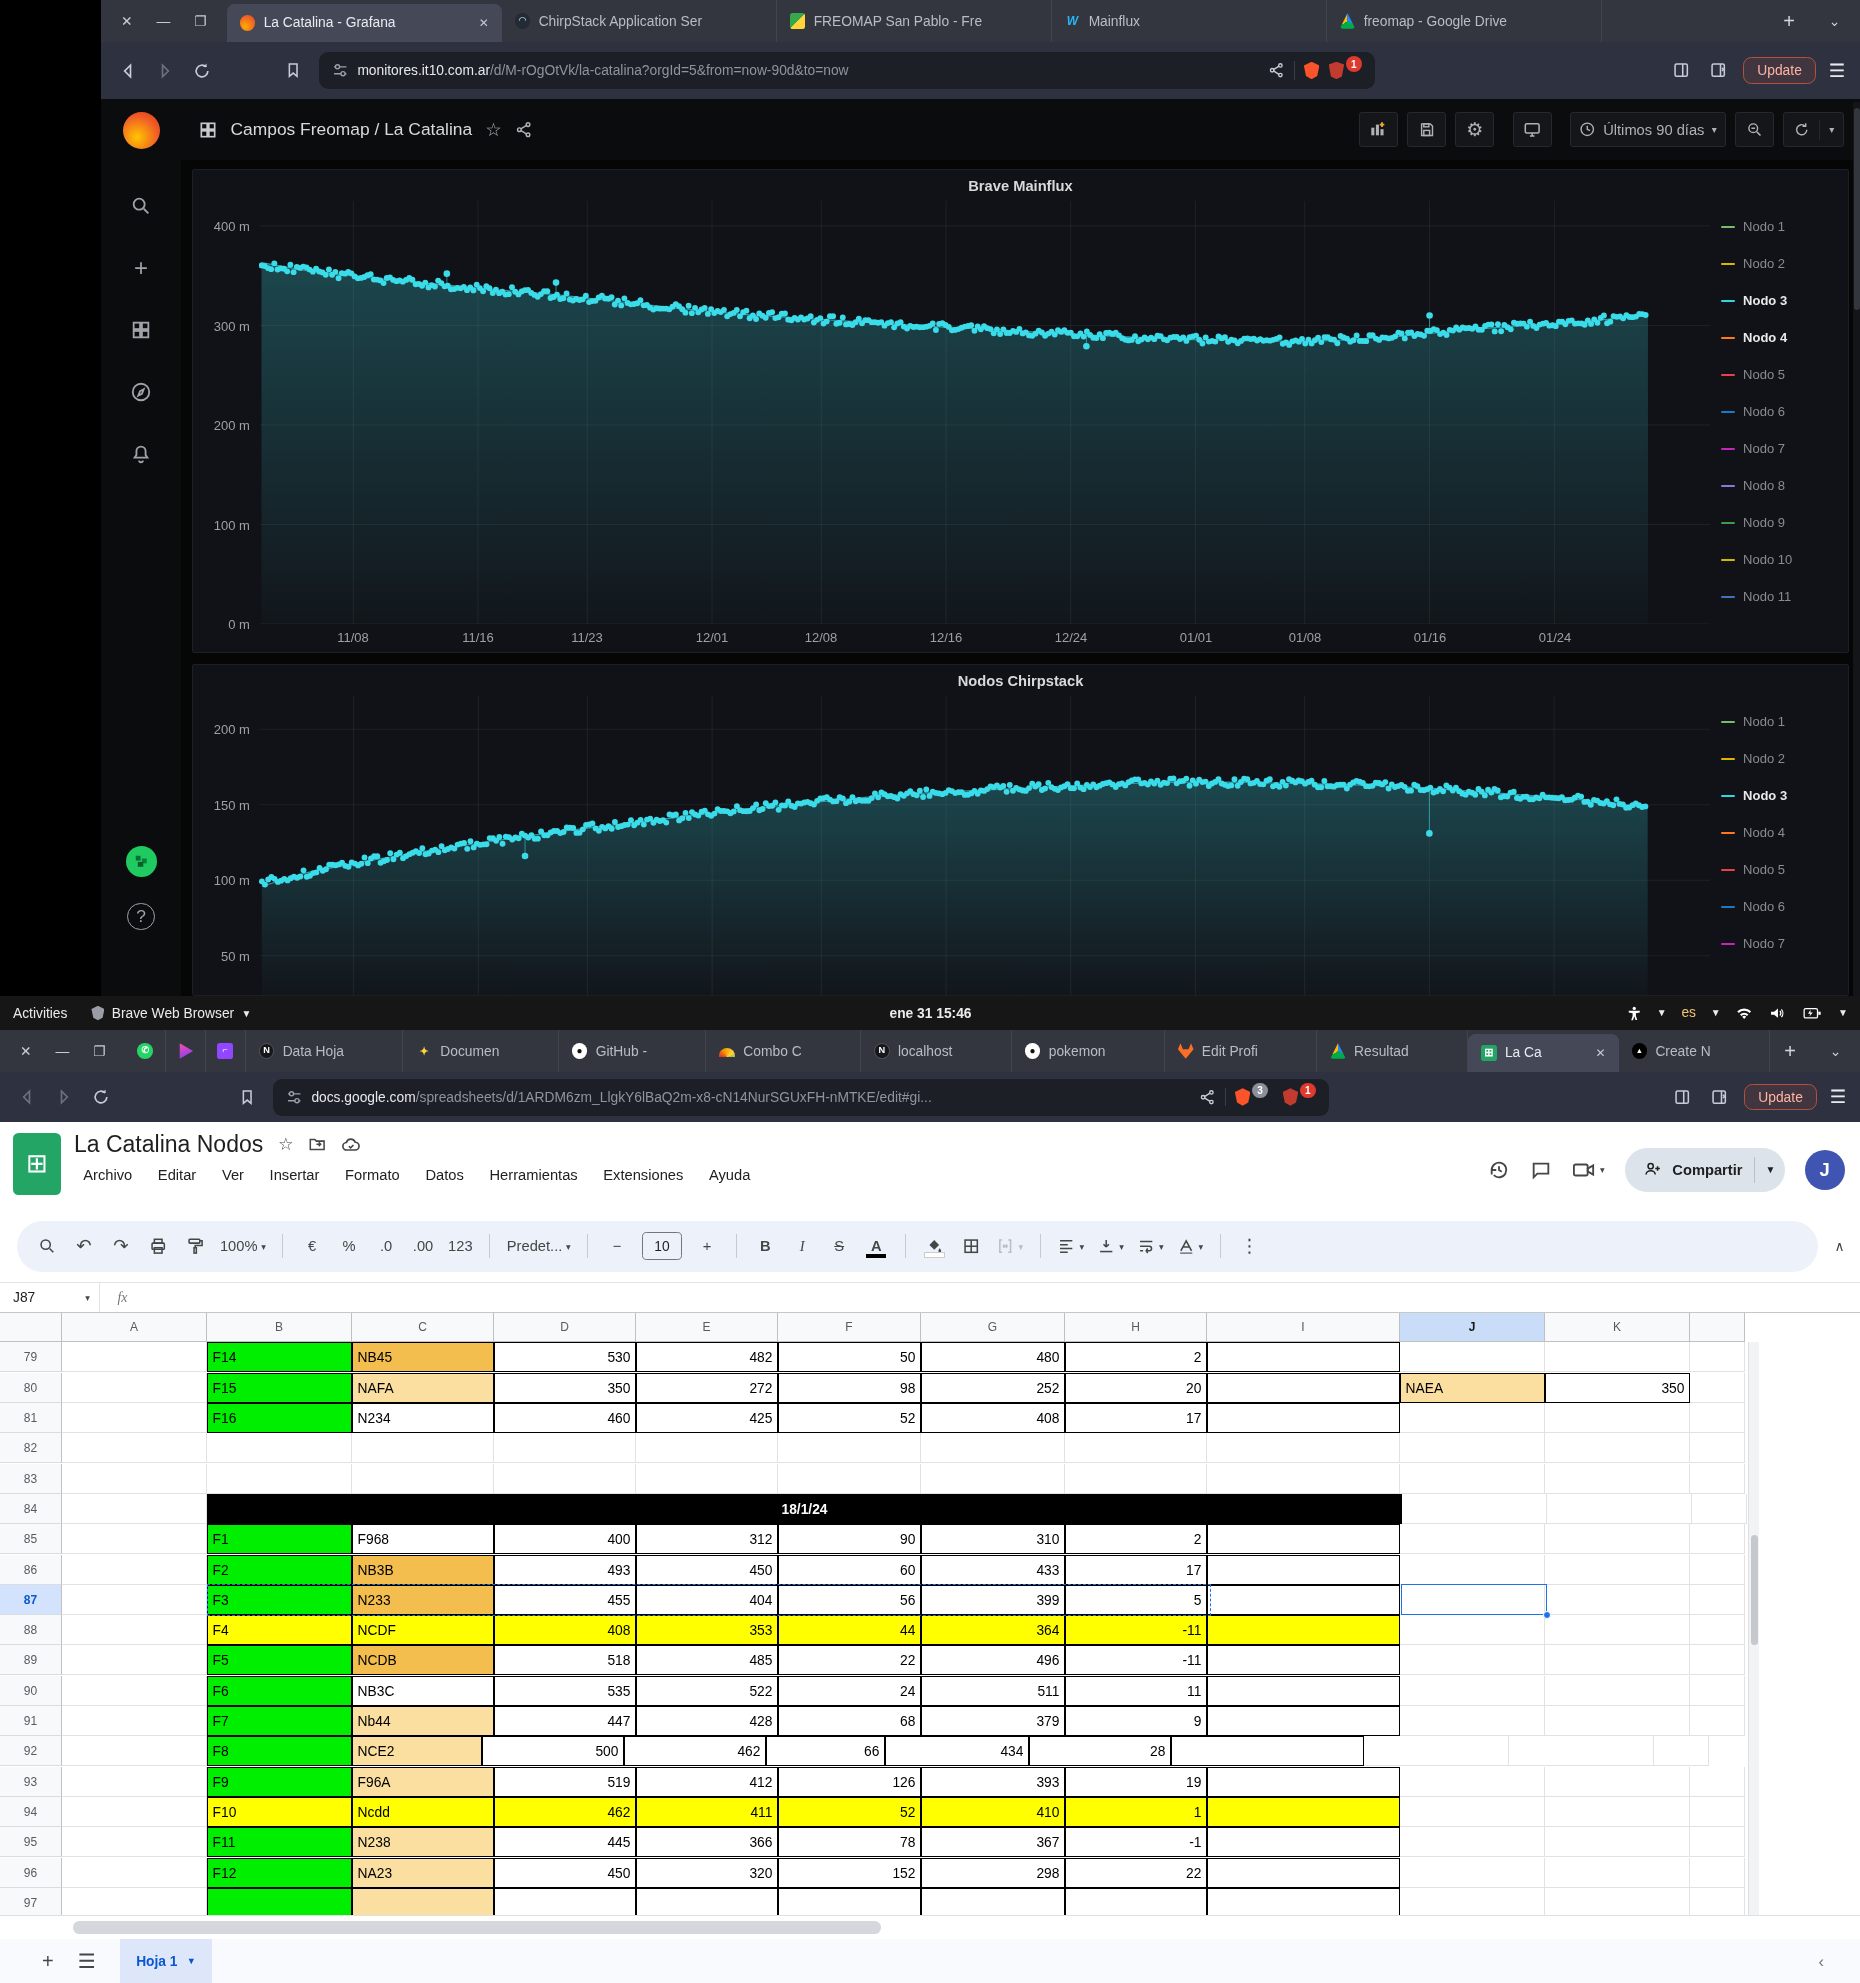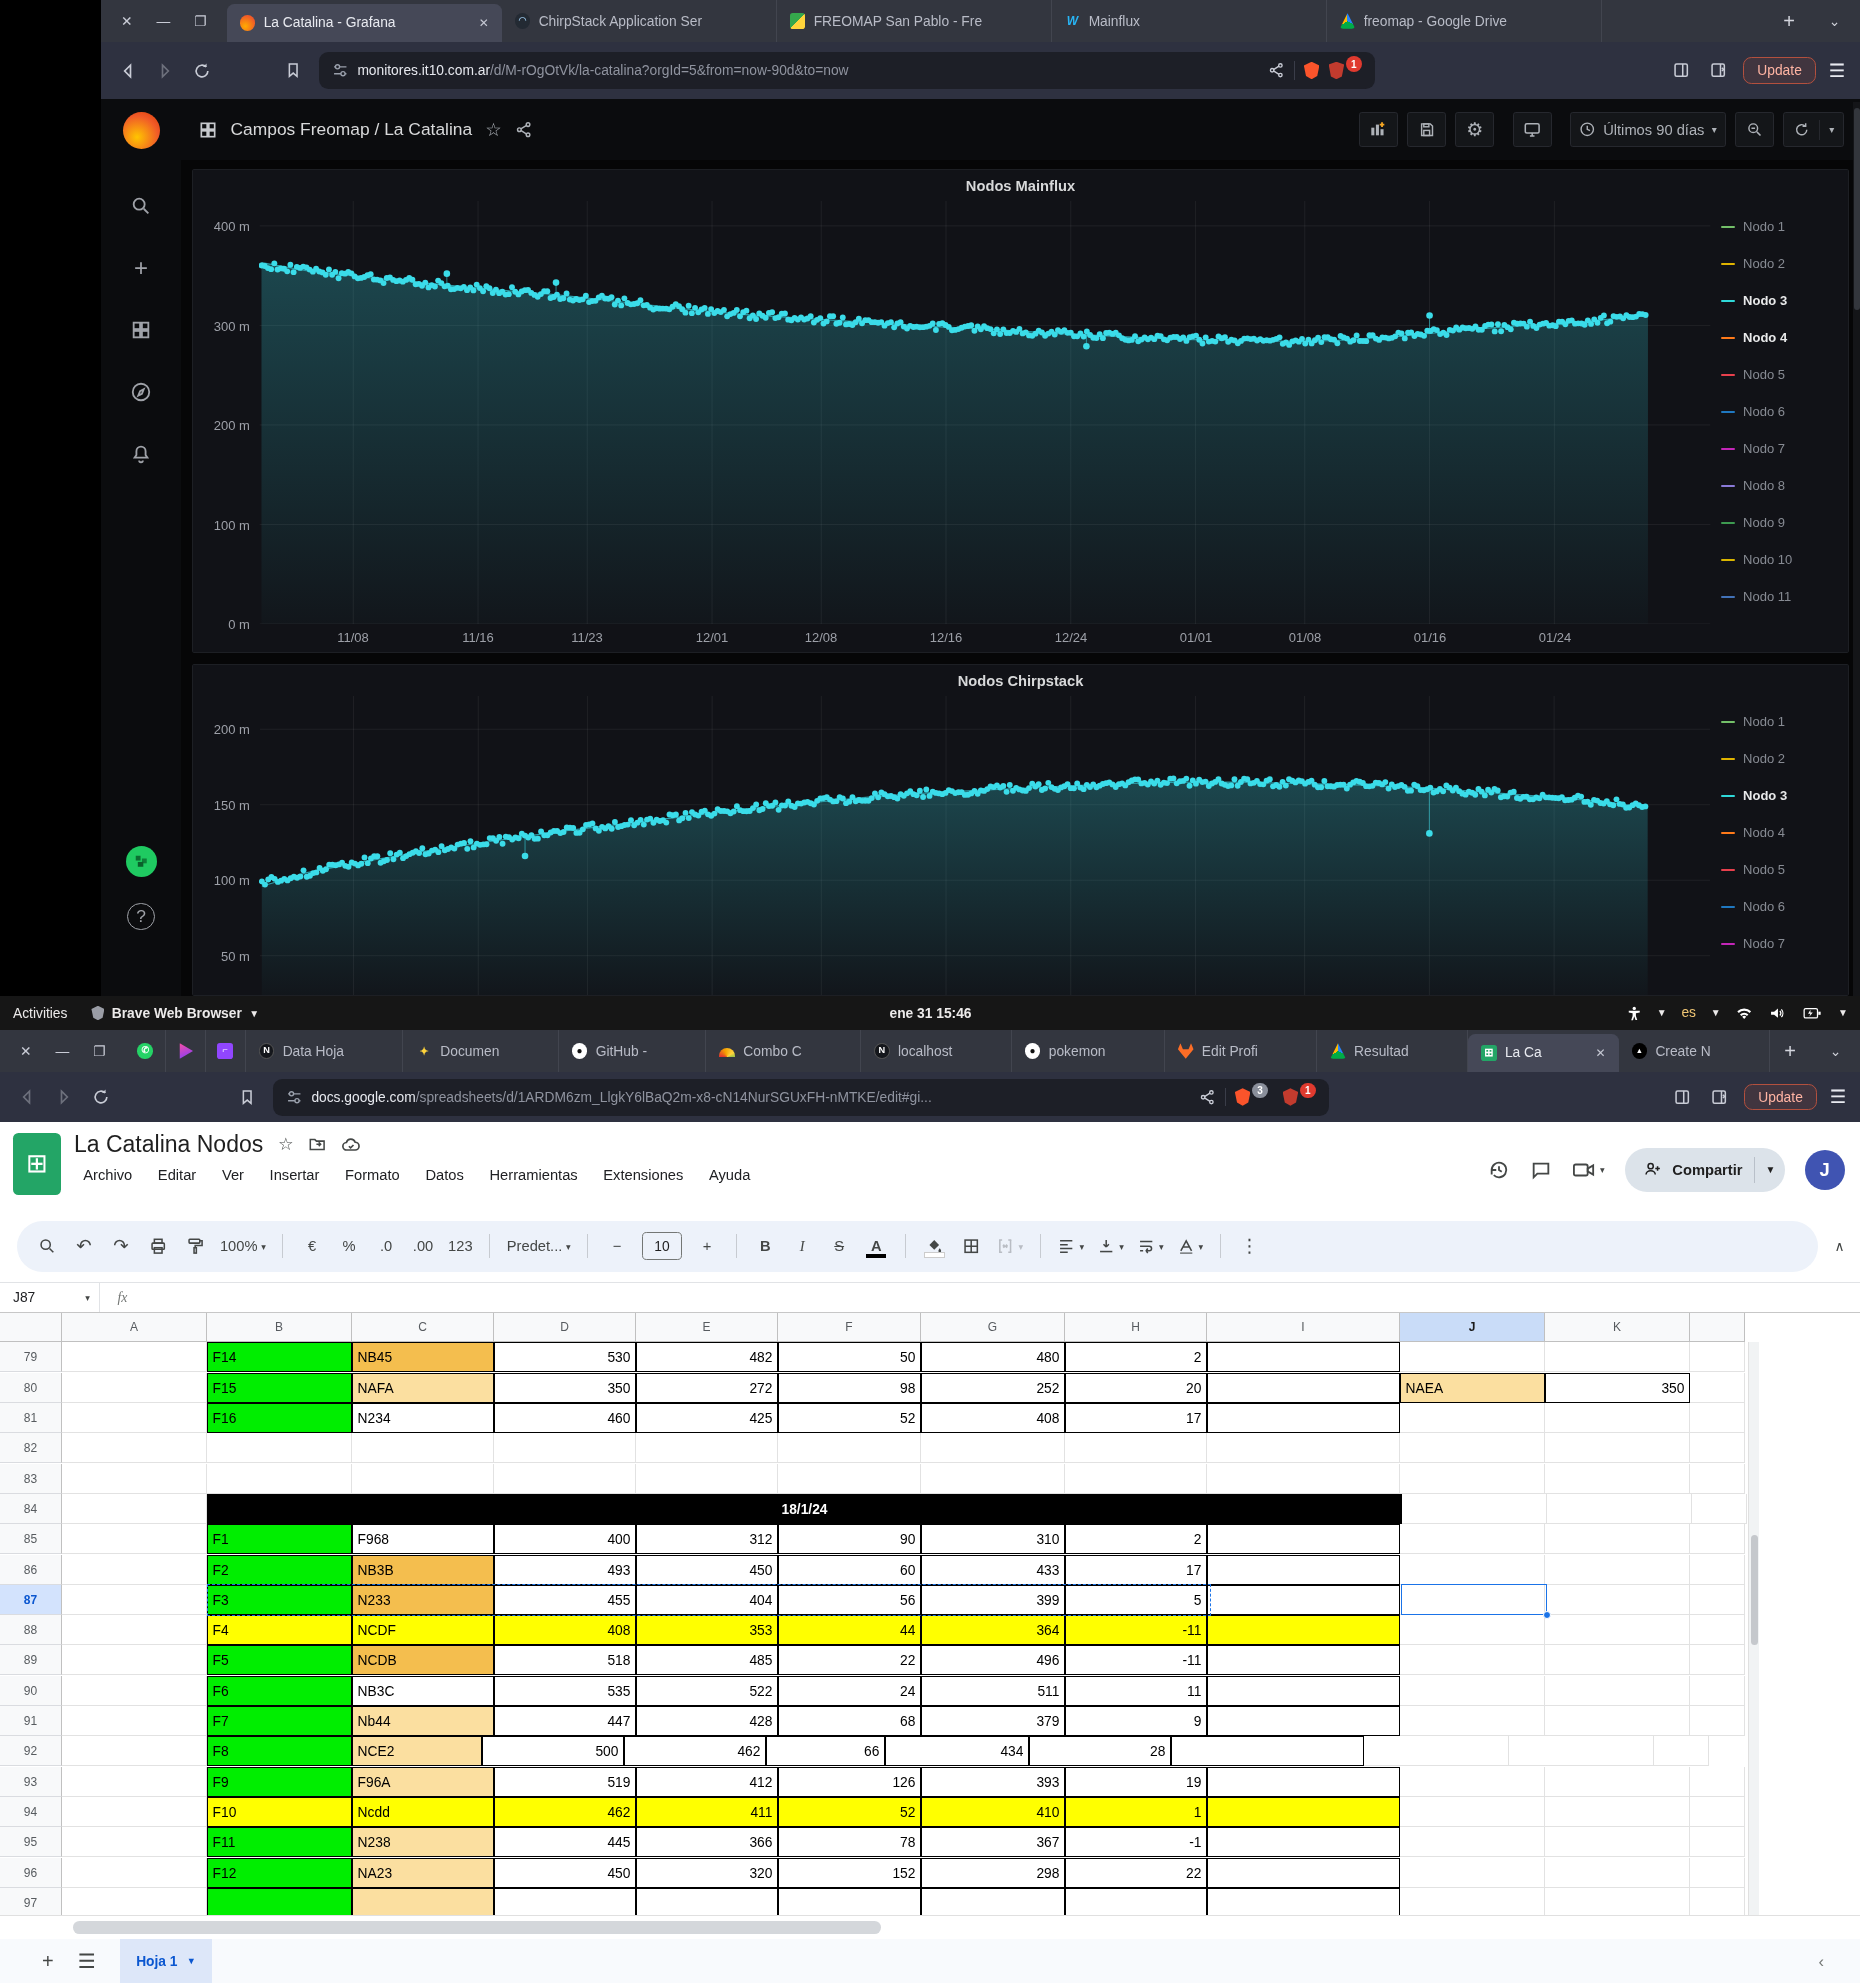--- a/index.html
+++ b/index.html
@@ -74,21 +74,21 @@
   .lgitem.bold{color:#e8e9ea;font-weight:600}
   .lgdash{width:13.8px;height:2.8px;border-radius:1.8px;flex:0 0 auto}
   .xaxis{height:27.5px;position:relative;margin-left:66px;margin-right:138px;flex:0 0 auto}
   .xlab{position:absolute;top:5.5px;transform:translateX(-50%);color:#9da0a8;font-size:13px;white-space:nowrap}
   #gf-scroll{position:absolute;right:0;top:102px;width:8.3px;height:894px;background:#141518}
   #gf-scroll .thumb{position:absolute;top:5.5px;left:0.9px;width:6.4px;height:202px;border-radius:3.7px;background:#33363c}
   
   #gnomebar{position:absolute;top:996px;left:0;width:1861px;height:34px;background:#161616;display:flex;align-items:center;color:#eceaea;font-size:13.8px;padding:0 13px}
   #gb-center{position:absolute;left:50%;transform:translateX(-50%);font-weight:600}
   #gb-right{margin-left:auto;display:flex;align-items:center;gap:14.7px}
-  #gb-app{display:flex;align-items:center;gap:7.3px;margin-left:24px;font-weight:700}
+  #gb-app{display:flex;align-items:center;gap:7.3px;margin-left:24px;font-weight:400}
   .gb-chev{font-size:10px}
   .minilion{width:13px;height:14.7px;background:#9a9da6;clip-path:polygon(50% 0,100% 22%,86% 82%,50% 100%,14% 82%,0 22%)}
   
   #bottom-area{position:absolute;top:1030px;left:0;width:1861px;height:953px;background:#fff;overflow:hidden;display:flex;flex-direction:column}
   #bottom-area .tabstrip{height:42px}
   #bottom-area .navbar{height:50px}
   #sheets{flex:1;background:#fff;display:flex;flex-direction:column;overflow:hidden;position:relative}
   #sh-header{height:88px;display:flex;align-items:flex-start;padding:9.2px 16.5px 0 13px;gap:13px}
   #sh-file-icon{width:48px;height:62px;background:#23a566;border-radius:5.5px;color:#fff;display:flex;align-items:center;justify-content:center;font-size:26px;margin-top:1.8px}
   #sh-titleblock{display:flex;flex-direction:column;gap:1.8px}
@@ -332,21 +332,21 @@
                 <svg class="ic" width="17.4" height="17.4" viewBox="0 0 24 24" fill="none" stroke="currentColor" stroke-width="2">
                   <path d="M19 12a7 7 0 1 1-2-4.9M17.5 3v4.3h-4.3"></path>
                 </svg>
                 <span class="split"></span>
                 <span style="font-size:10px">▾</span>
               </span>
         </div>
       </header>
       <div id="gf-panels">
         <div class="panel" id="panel1">
-          <div class="ptitle">Nodos Mainflux</div>
+          <div class="ptitle">Brave Mainflux</div>
           <div class="pbody">
             <div class="yaxis">
                   <div class="ylab" style="top: 423px;">0 m</div>
                   <div class="ylab" style="top: 324px;">100 m</div>
                   <div class="ylab" style="top: 224px;">200 m</div>
                   <div class="ylab" style="top: 125px;">300 m</div>
                   <div class="ylab" style="top: 25px;">400 m</div>
                 </div>
             <div class="plot">
                   <svg width="1452" height="423" viewBox="0 0 1581 461">

